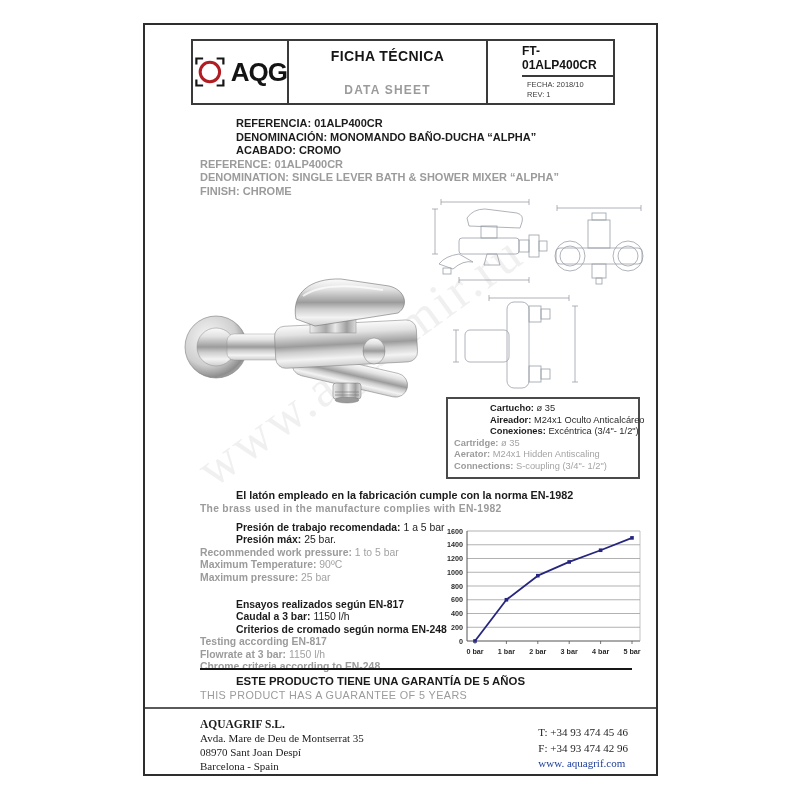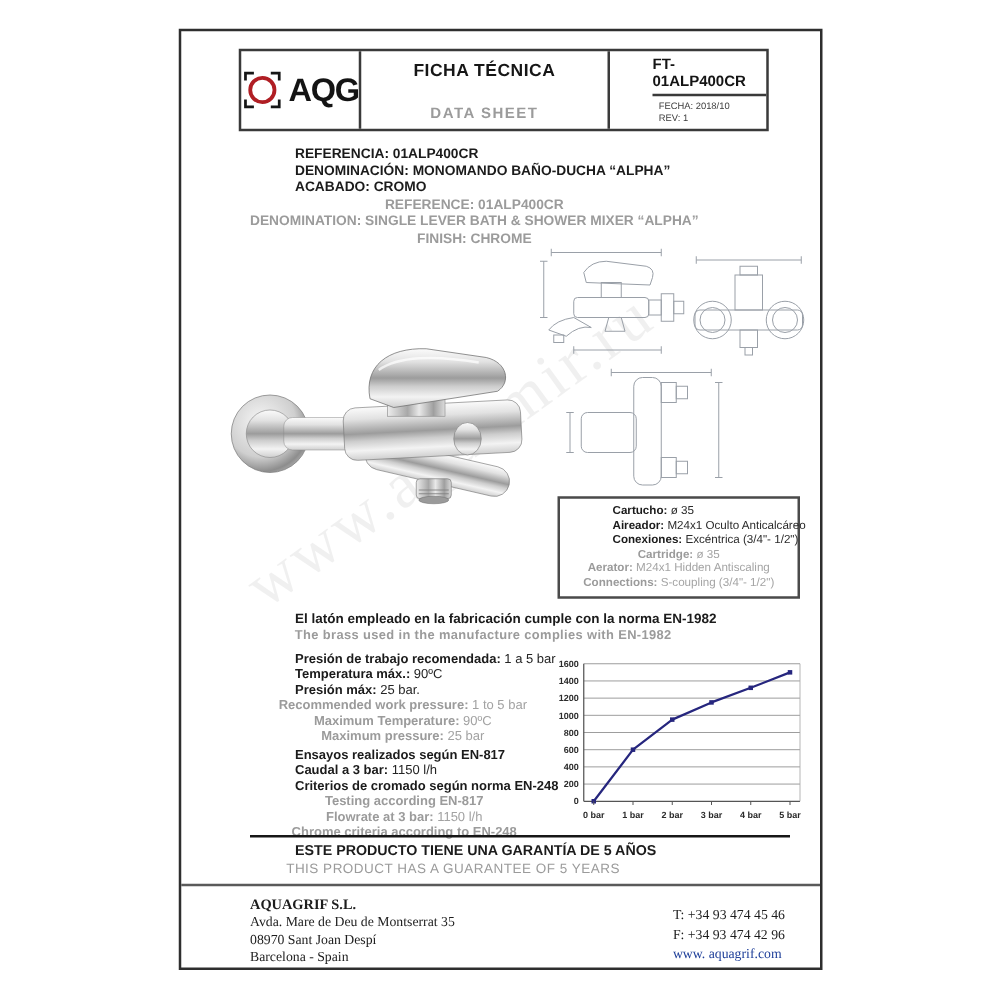--- a/index.html
+++ b/index.html
@@ -17,21 +17,21 @@
   .title-es{font-size:14px;font-weight:bold;color:#161616;letter-spacing:.4px;}
   .title-en{font-size:12px;font-weight:bold;color:#9b9b9b;letter-spacing:1.2px;margin-top:19px;}
   .code-cell{flex:1;display:flex;flex-direction:column;box-sizing:border-box;padding-left:34px;}
   .code-top{height:36px;border-bottom:2px solid #3a3a3a;display:flex;align-items:center;justify-content:center;
     font-size:12px;font-weight:bold;color:#141414;box-sizing:border-box;}
   .code-bottom{flex:1;padding:3px 0 0 5px;font-size:7.5px;color:#3c3c3c;line-height:9.5px;}
 
   
   .ref{position:absolute;left:55px;top:92px;font-size:11px;font-weight:bold;line-height:13.6px;white-space:nowrap;}
   .es-t{color:#1b1b1b;padding-left:36px;}
-  .en-t{color:#9b9b9b;text-align:center;}
+  .en-t{color:#9b9b9b;}
 
   
   .photo{position:absolute;left:38px;top:226px;width:252px;height:172px;}
   .drawings{position:absolute;left:284px;top:163px;width:218px;height:212px;}
 
   
   .specs{position:absolute;left:301px;top:372px;width:194px;border:2px solid #4a4a4a;
     box-sizing:border-box;padding:4px 6px;font-size:9.3px;line-height:11.6px;background:#fff;white-space:nowrap;}
   .specs .lbl{font-weight:bold;}
   .specs .es-t .lbl{color:#1b1b1b;} .specs .es-t{color:#2a2a2a;}
@@ -219,21 +219,20 @@
       <div class="en-t"><span class="lbl">Connections:</span> <span>S-coupling (3/4"- 1/2")</span></div>
     </div>
 
     <div class="brass">
       <div class="es-t">El latón empleado en la fabricación cumple con la norma EN-1982</div>
       <div class="en-t">The brass used in the manufacture complies with EN-1982</div>
     </div>
 
     <div class="tblock" id="pressure">
       <div class="es-t"><span class="lbl">Presión de trabajo recomendada:</span> <span>1 a 5 bar</span></div>
-      <div class="es-t"><span class="lbl">Temperatura máx.:</span> <span>90ºC</span></div>
       <div class="es-t"><span class="lbl">Presión máx:</span> <span>25 bar.</span></div>
       <div class="en-t"><span class="lbl">Recommended work pressure:</span> <span>1 to 5 bar</span></div>
       <div class="en-t"><span class="lbl">Maximum Temperature:</span> <span>90ºC</span></div>
       <div class="en-t"><span class="lbl">Maximum pressure:</span> <span>25 bar</span></div>
     </div>
 
     <div class="tblock" id="testing">
       <div class="es-t"><span class="lbl">Ensayos realizados según EN-817</span> <span></span></div>
       <div class="es-t"><span class="lbl">Caudal a 3 bar:</span> <span>1150 l/h</span></div>
       <div class="es-t"><span class="lbl">Criterios de cromado según norma EN-248</span> <span></span></div>

